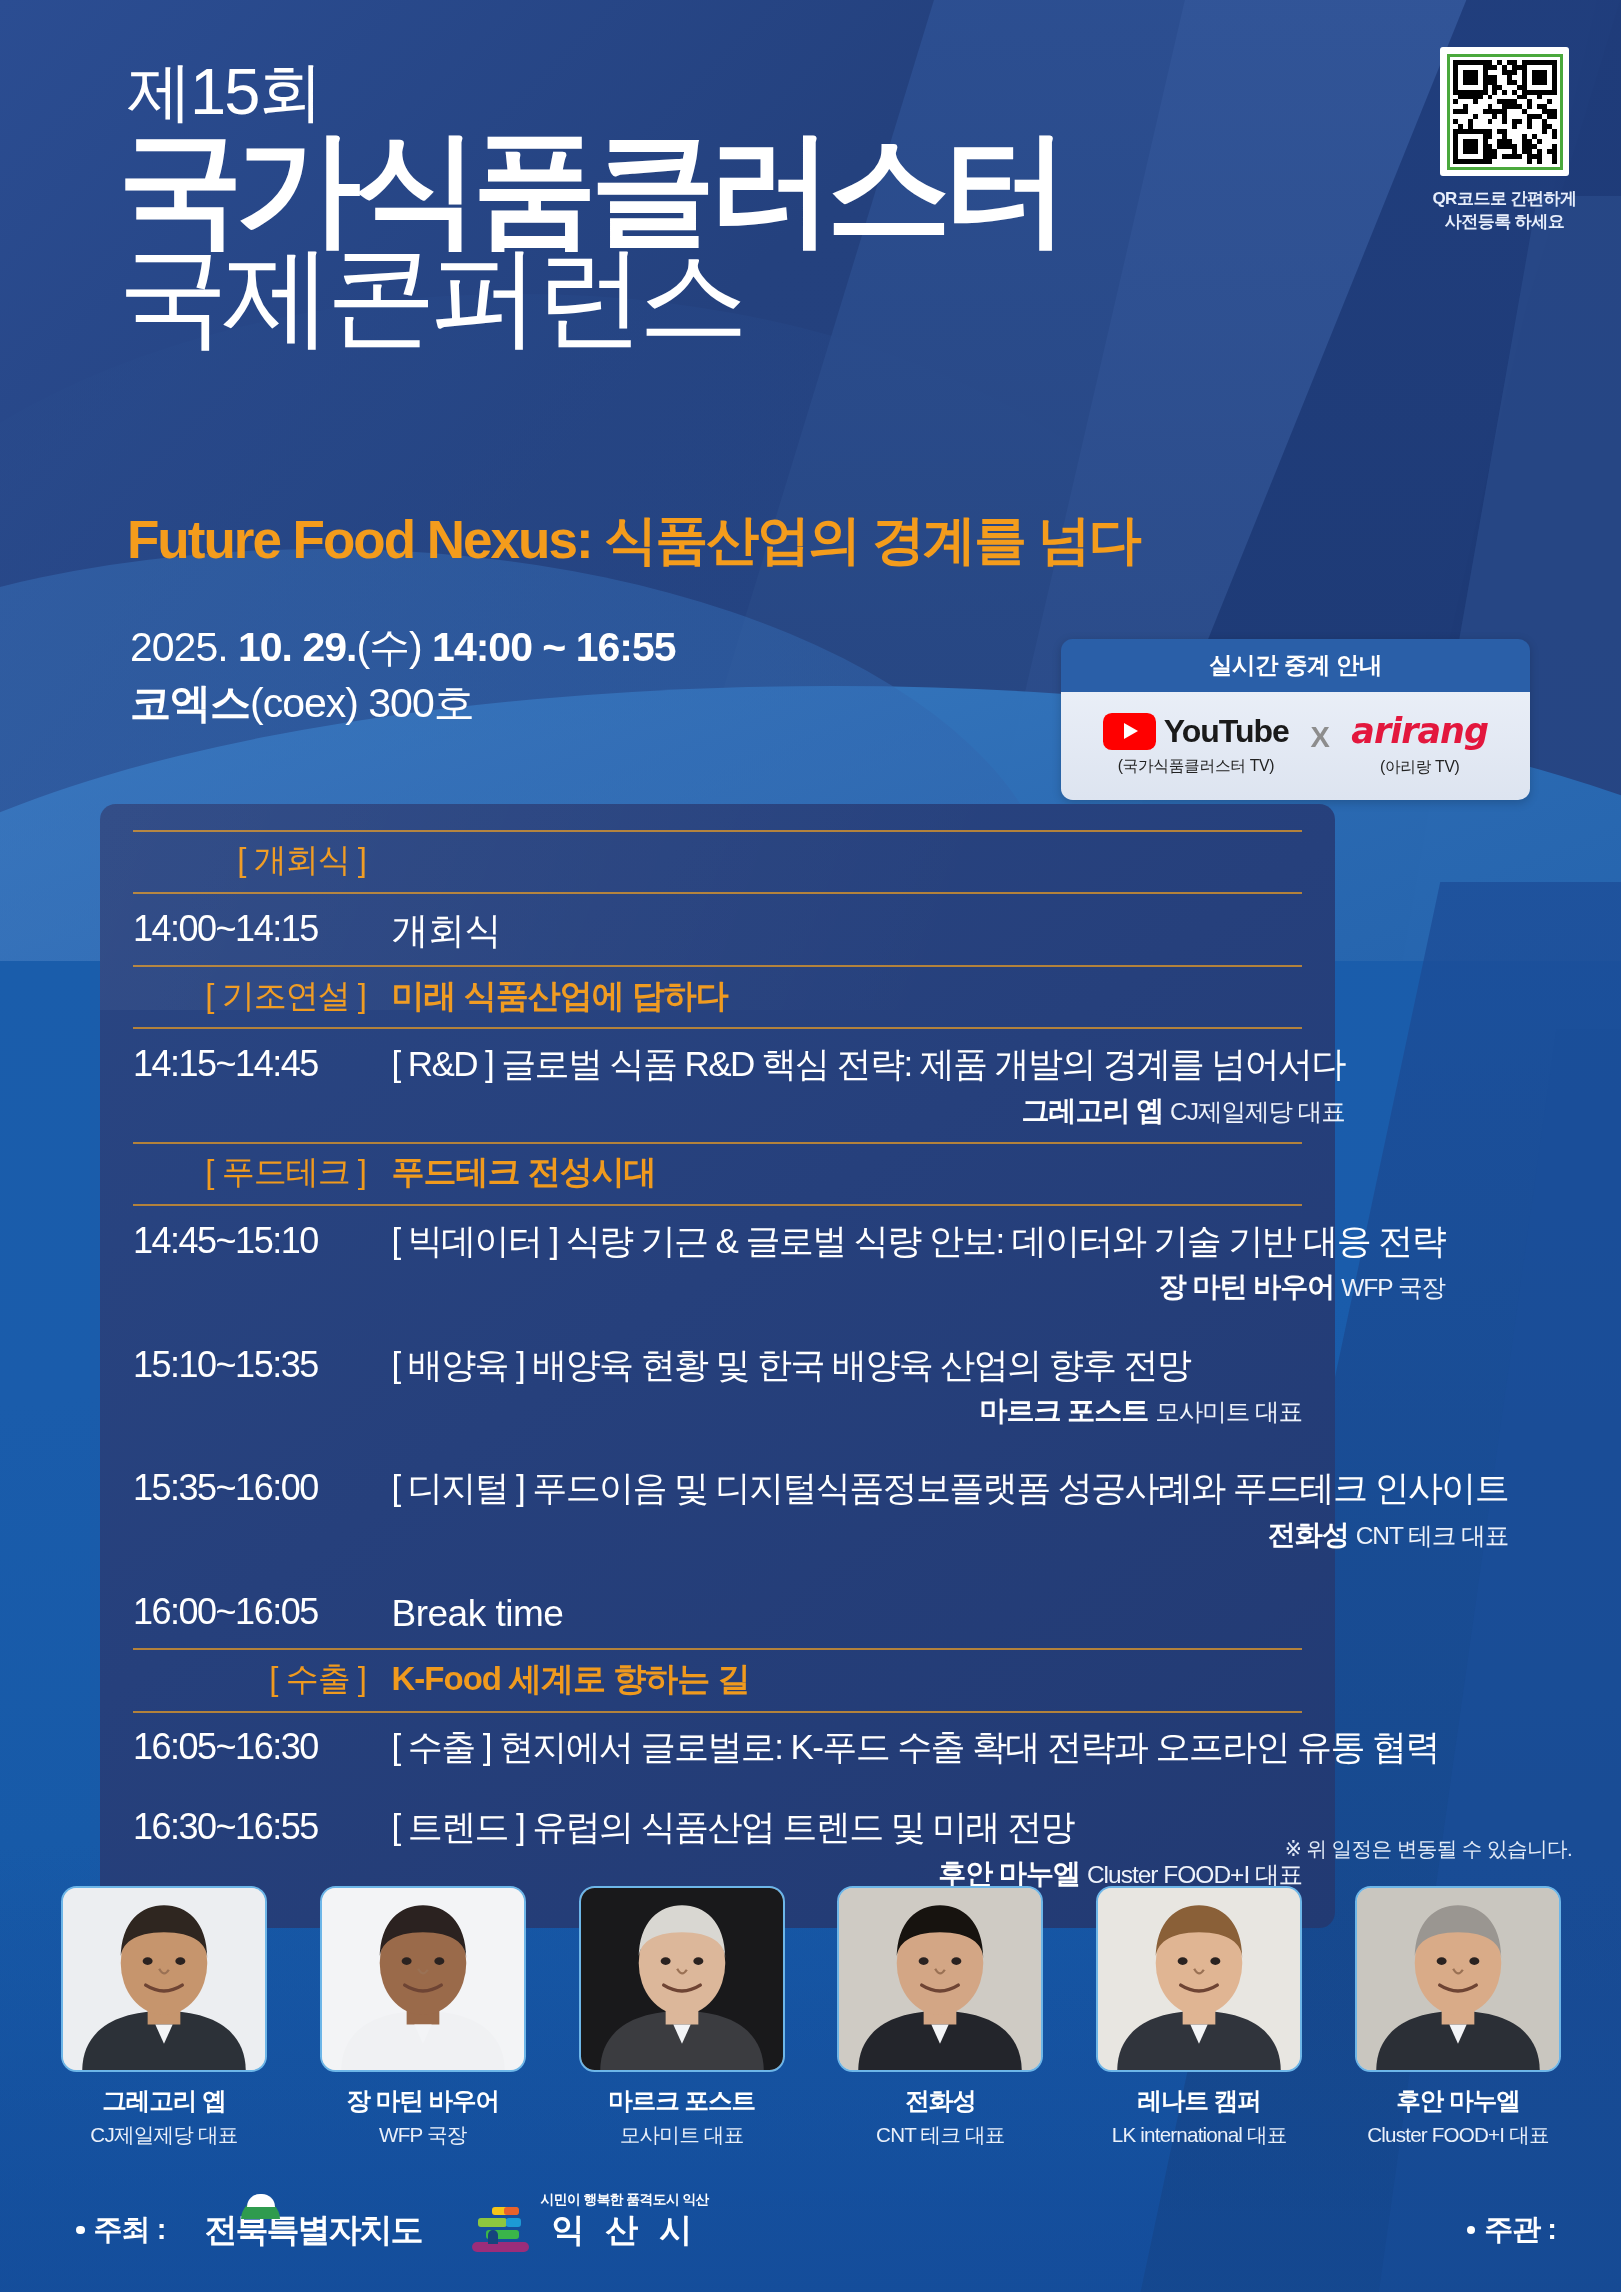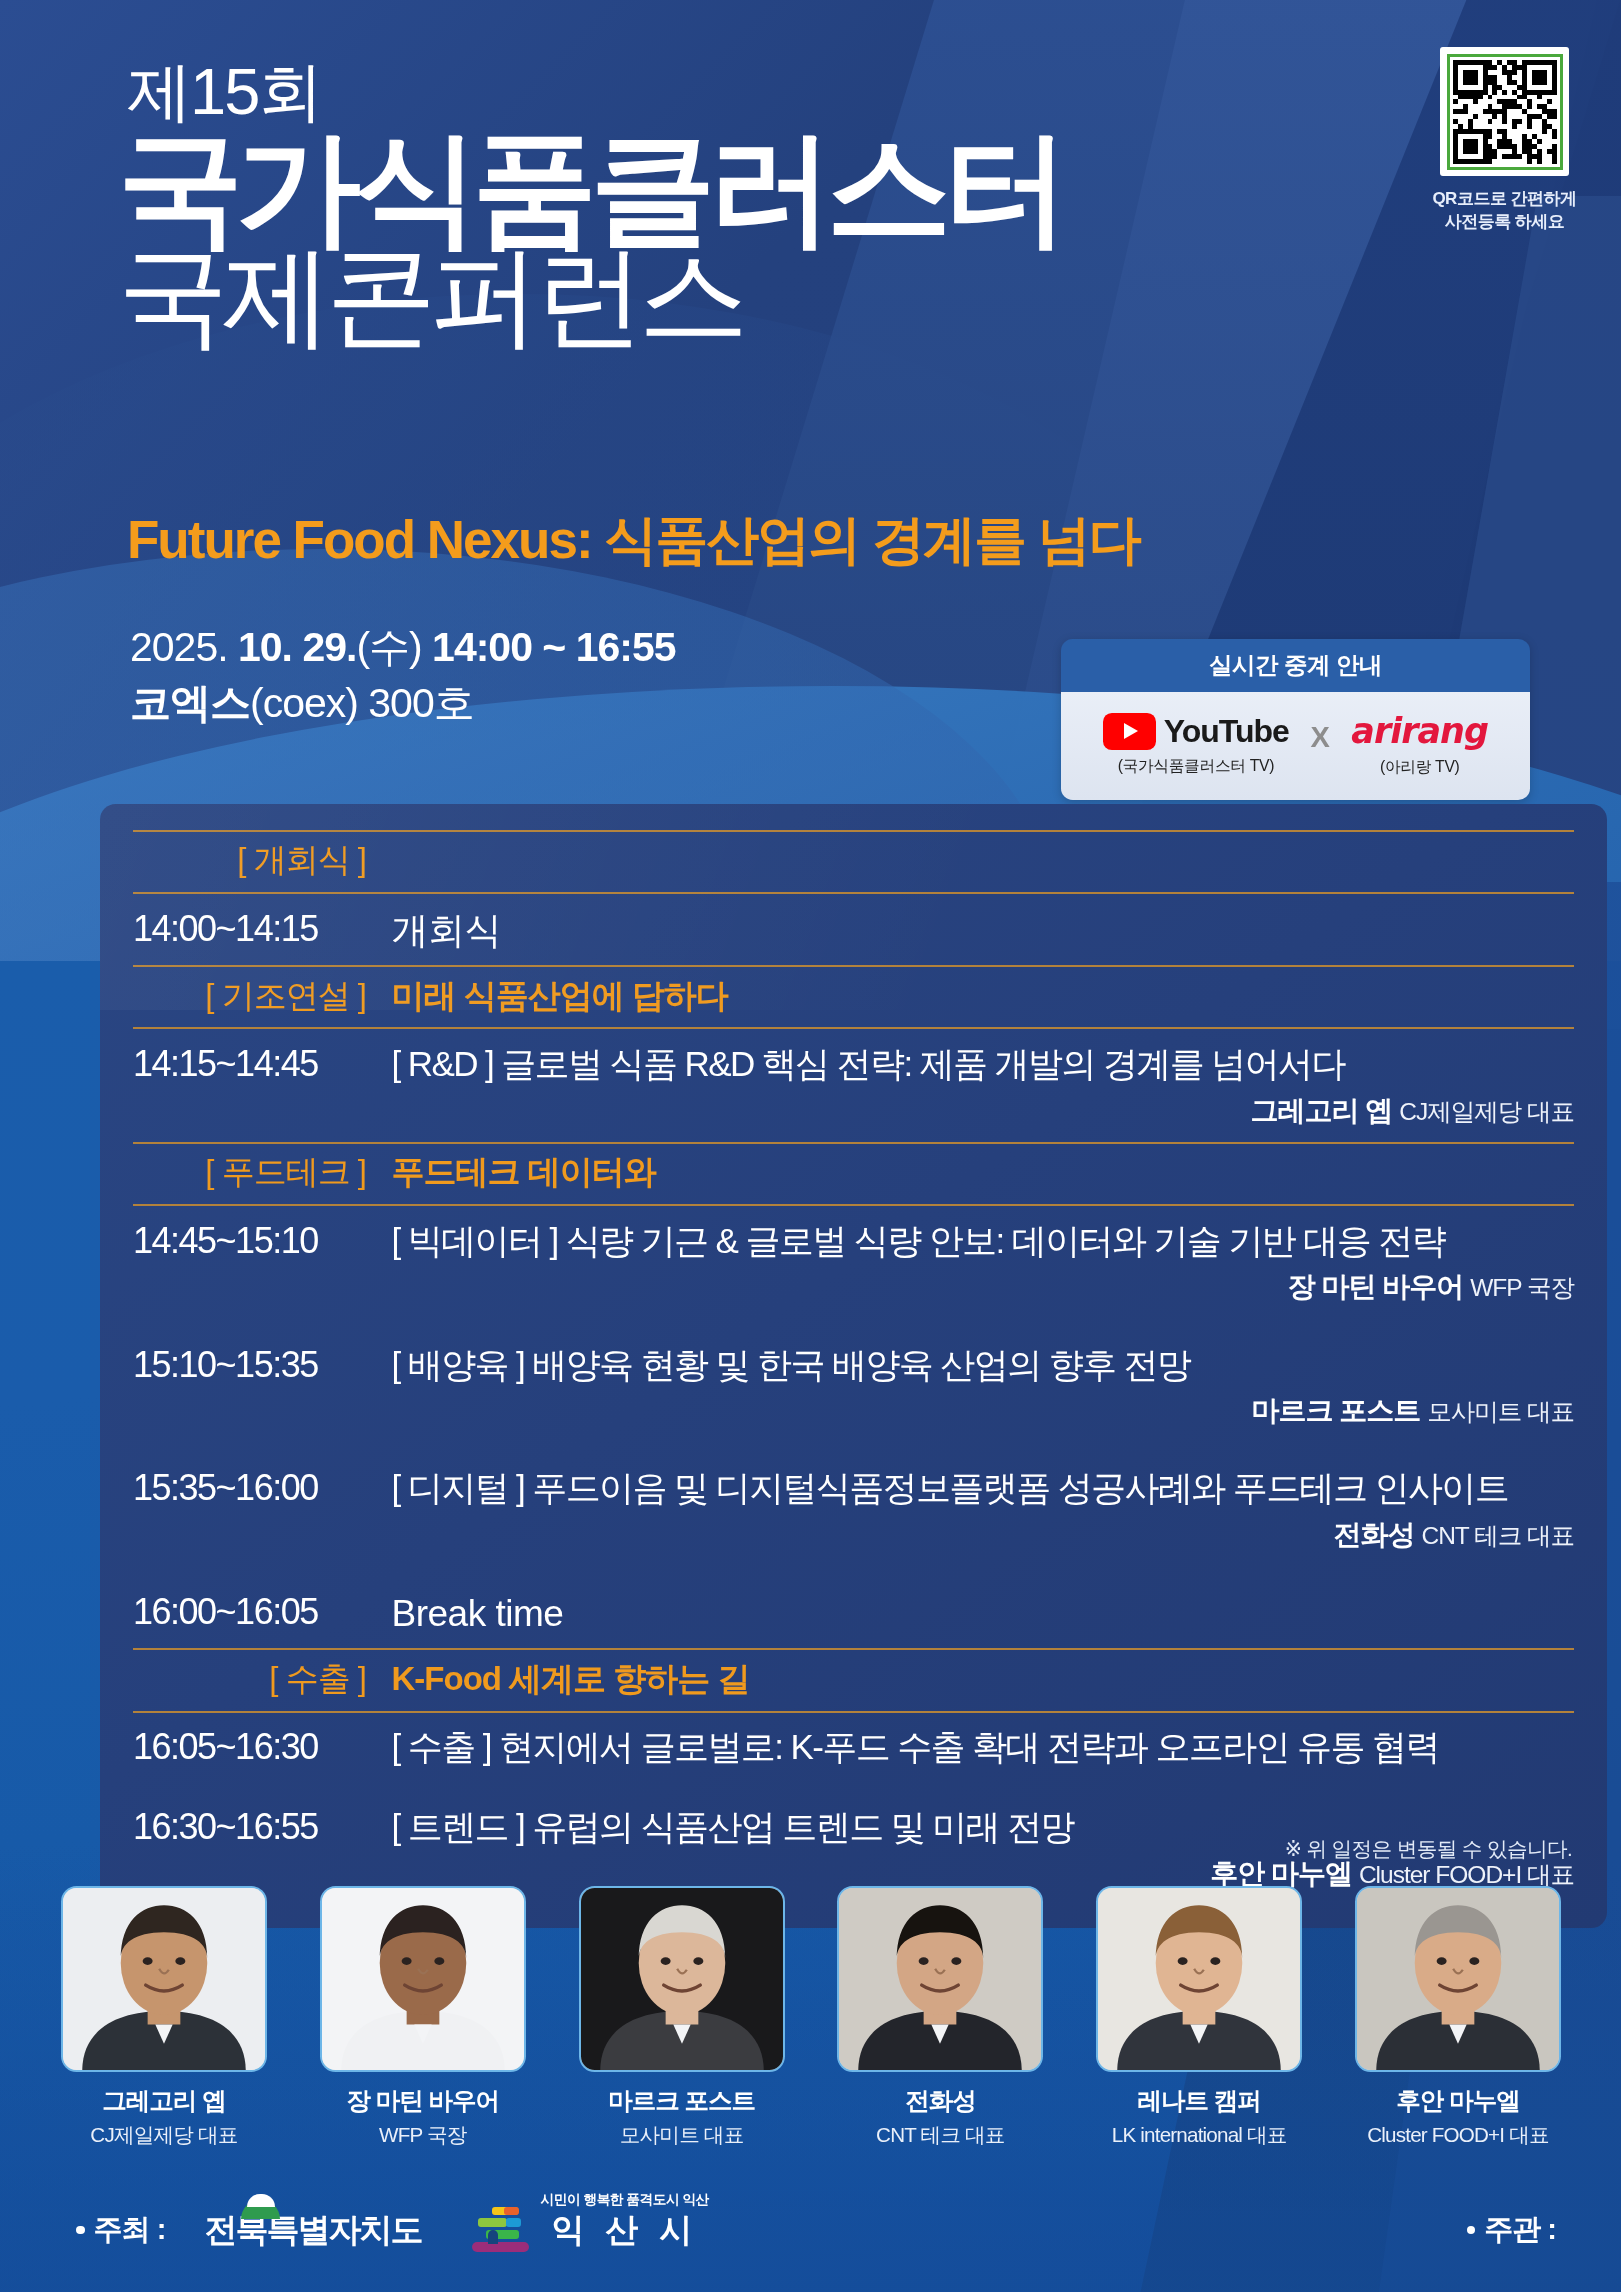--- a/index.html
+++ b/index.html
@@ -162,21 +162,21 @@
   .yt-text { font-size:32px; font-weight:bold; color:#1a1a1a; letter-spacing:-1px; }
   .bcast-sub { font-size:15.7px; color:#222; margin-top:5.9px; letter-spacing:-0.3px; }
   .bcast-x { font-size:29px; font-weight:bold; color:#8d8d8d; padding-bottom:13.7px; }
   .arirang-text {
     font-size:35px; font-weight:bold; font-style:italic;
     color:#e3173d; letter-spacing:-1px; font-family:"DejaVu Sans",sans-serif;
   }
 
   
   .schedule {
-    position:absolute; left:100px; top:804px; width:1507px;
+    position:absolute; left:100px; top:804px; width:1235px;
     background:linear-gradient(145deg,#2a4683 0%,#26407c 45%,#223a73 100%);
     border-radius:15.7px;
     padding:23.5px 33px 29px 33px;
   }
   .sched-sheen {
     position:absolute; left:0; top:0; width:1421px; height:206px;
     background:linear-gradient(110deg,rgba(255,255,255,.045),rgba(255,255,255,0) 62%);
     border-radius:15.7px 15.7px 0 0; pointer-events:none;
   }
 
@@ -805,21 +805,21 @@
         </div>
         <div class="row">
           <div class="row-time">14:15~14:45</div>
           <div class="row-body">
             <div class="row-title">[ R&amp;D ] 글로벌 식품 R&amp;D 핵심 전략: 제품 개발의 경계를 넘어서다</div>
             <div class="row-speaker"><span class="nm">그레고리 옙</span><span class="af">CJ제일제당 대표</span></div>
           </div>
         </div>
         <div class="sec-head">
           <div class="sec-tag">[ 푸드테크 ]</div>
-          <div class="sec-title">푸드테크 데이터와</div>
+          <div class="sec-title">푸드테크 전성시대</div>
         </div>
         <div class="row">
           <div class="row-time">14:45~15:10</div>
           <div class="row-body">
             <div class="row-title">[ 빅데이터 ] 식량 기근 &amp; 글로벌 식량 안보: 데이터와 기술 기반 대응 전략</div>
             <div class="row-speaker"><span class="nm">장 마틴 바우어</span><span class="af">WFP 국장</span></div>
           </div>
         </div>
         <div class="spacer-sm"></div>
         <div class="row">

